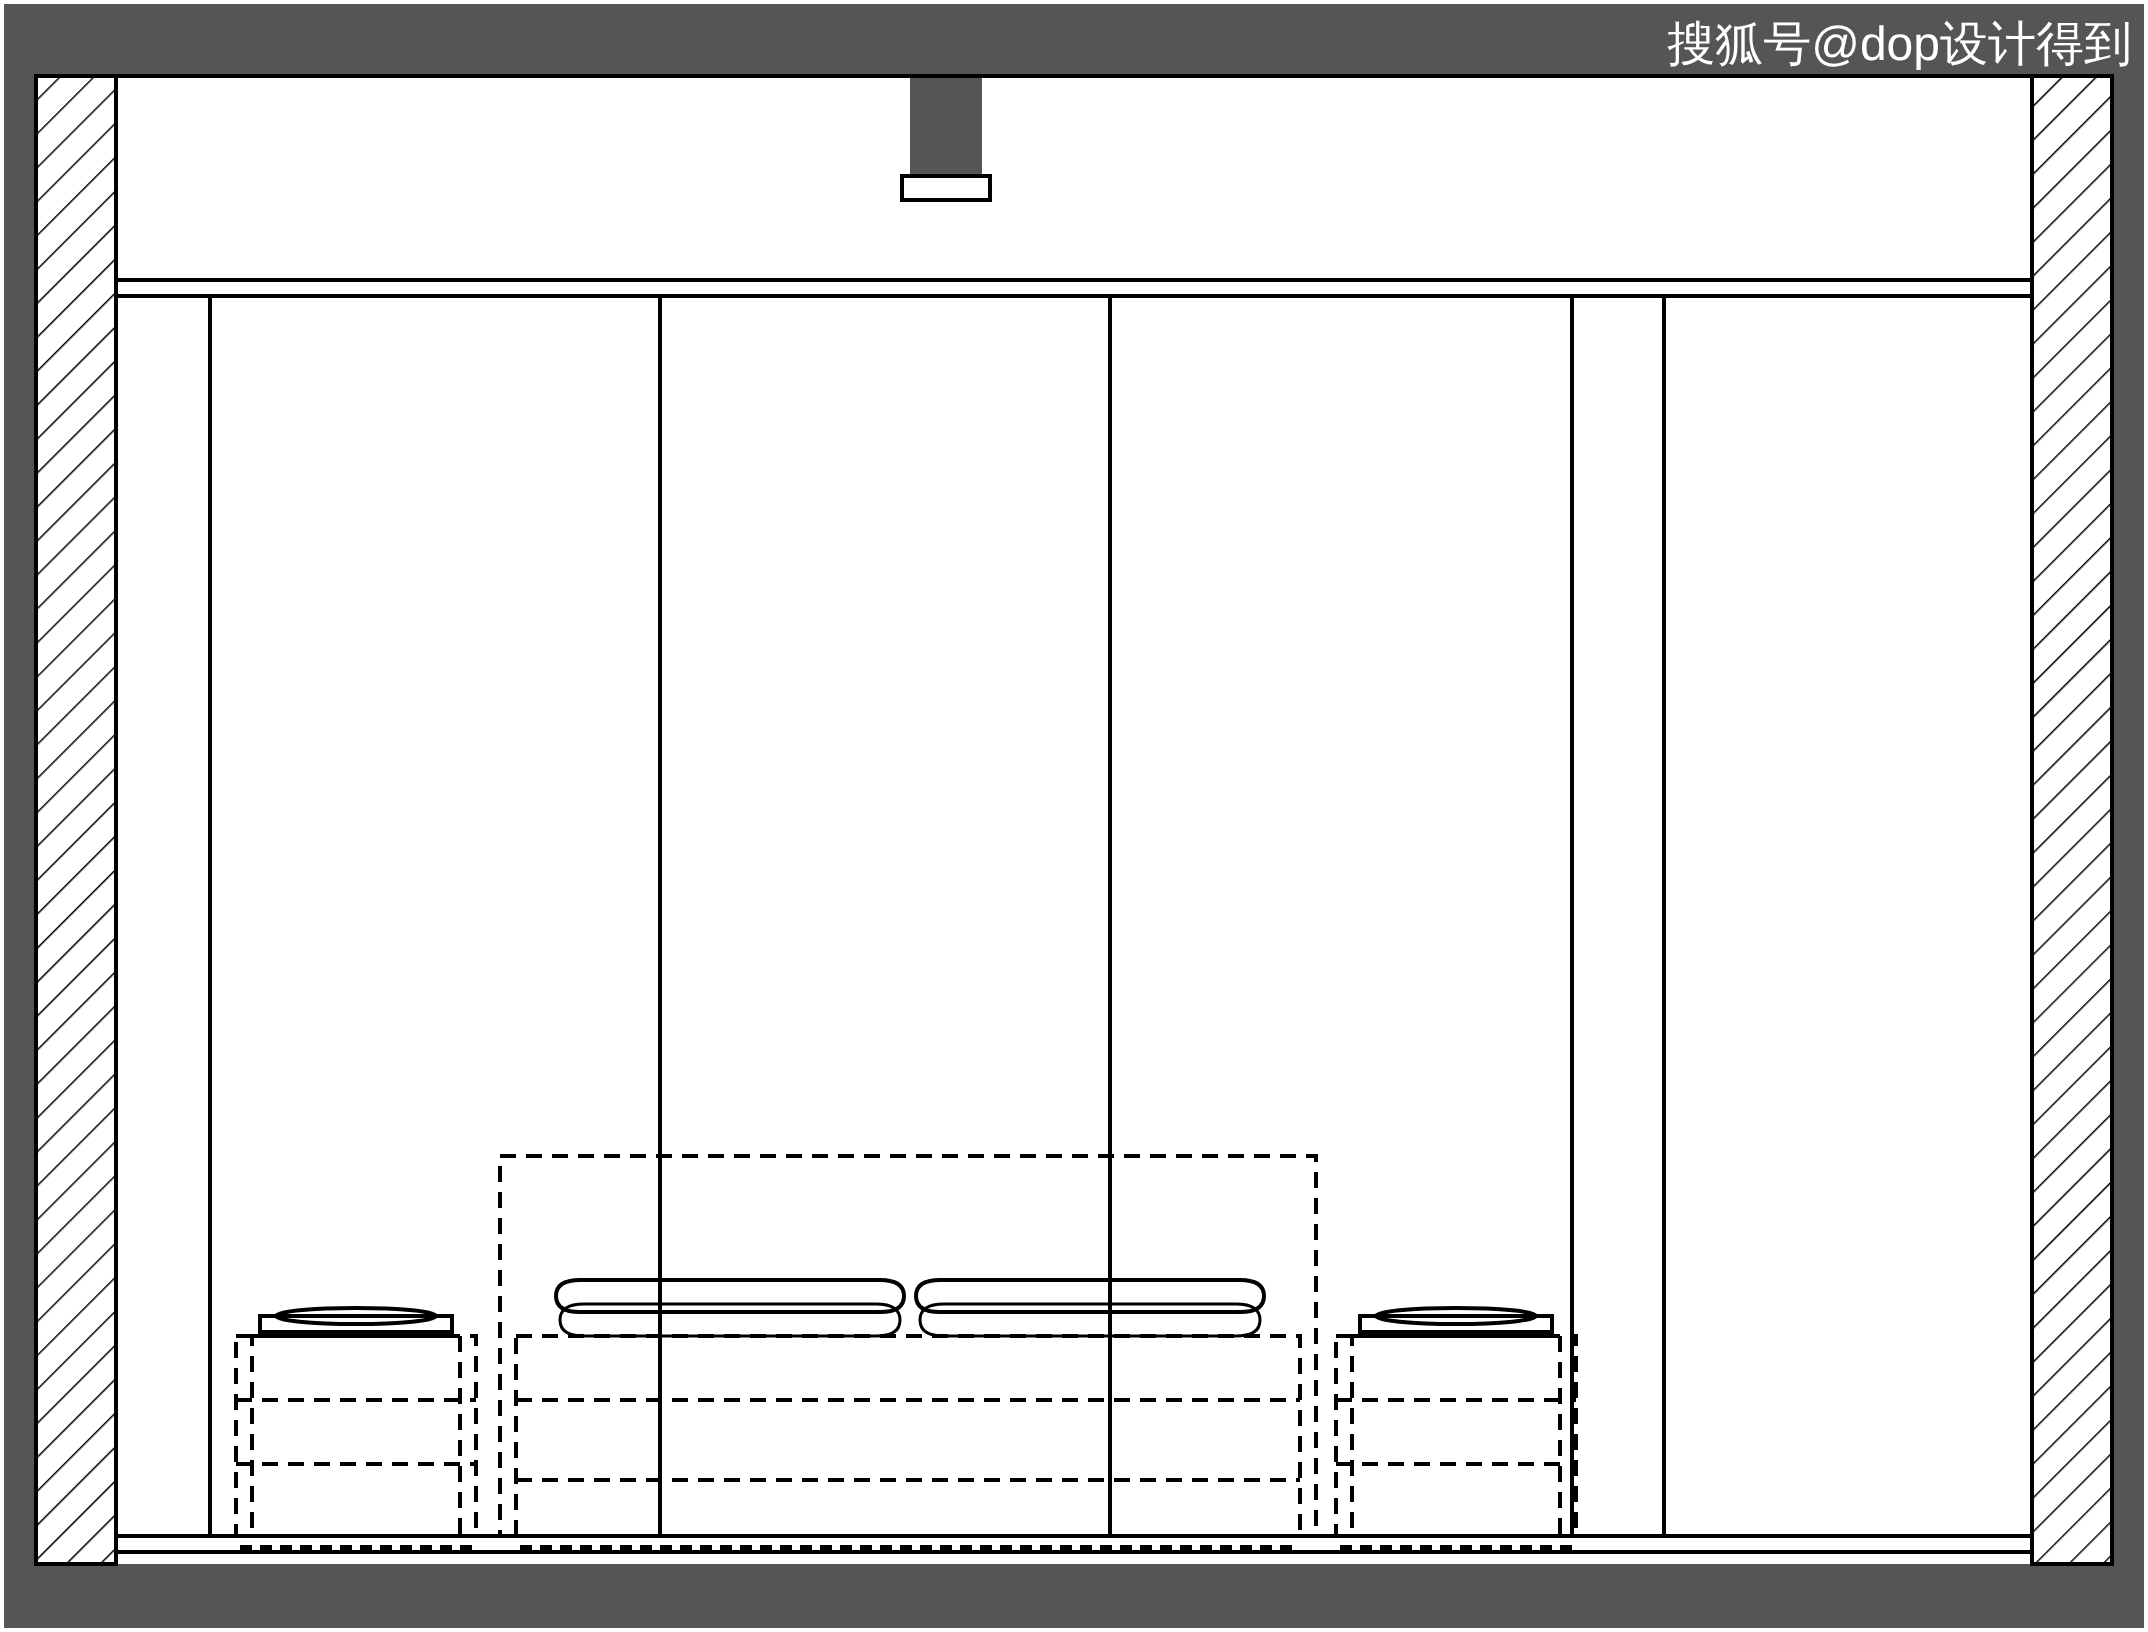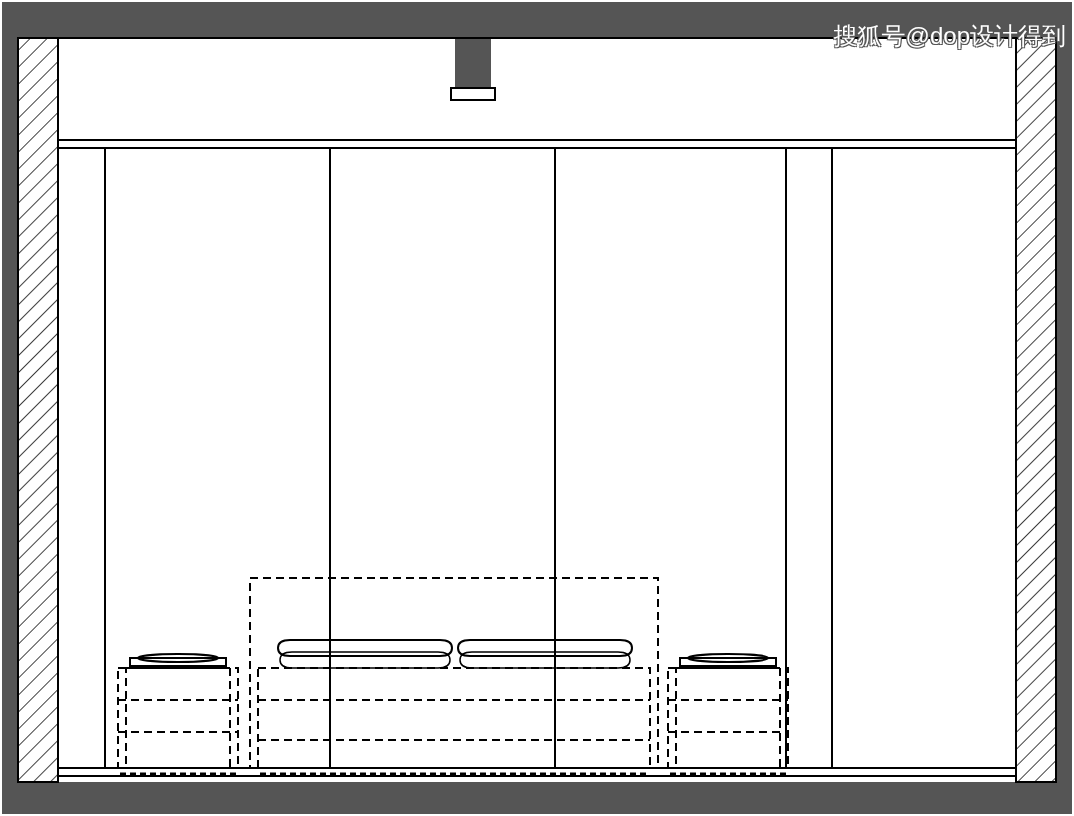--- a/index.html
+++ b/index.html
@@ -6,21 +6,21 @@
     margin: 0;
     padding: 0;
     width: 1074px;
     height: 816px;
     background: #fff;
     font-family: sans-serif;
     position: relative;
   }
   .watermark {
     position: absolute;
-    top: 20px;
+    top: 6px;
     right: 8px;
     font-size: 24px;
     color: #fff;
     text-shadow: -1px -1px 0 #555, 1px -1px 0 #555, -1px 1px 0 #555, 1px 1px 0 #555;
     z-index: 100;
   }
   svg { display: block; }
 </style>
 </head>
 <body>

